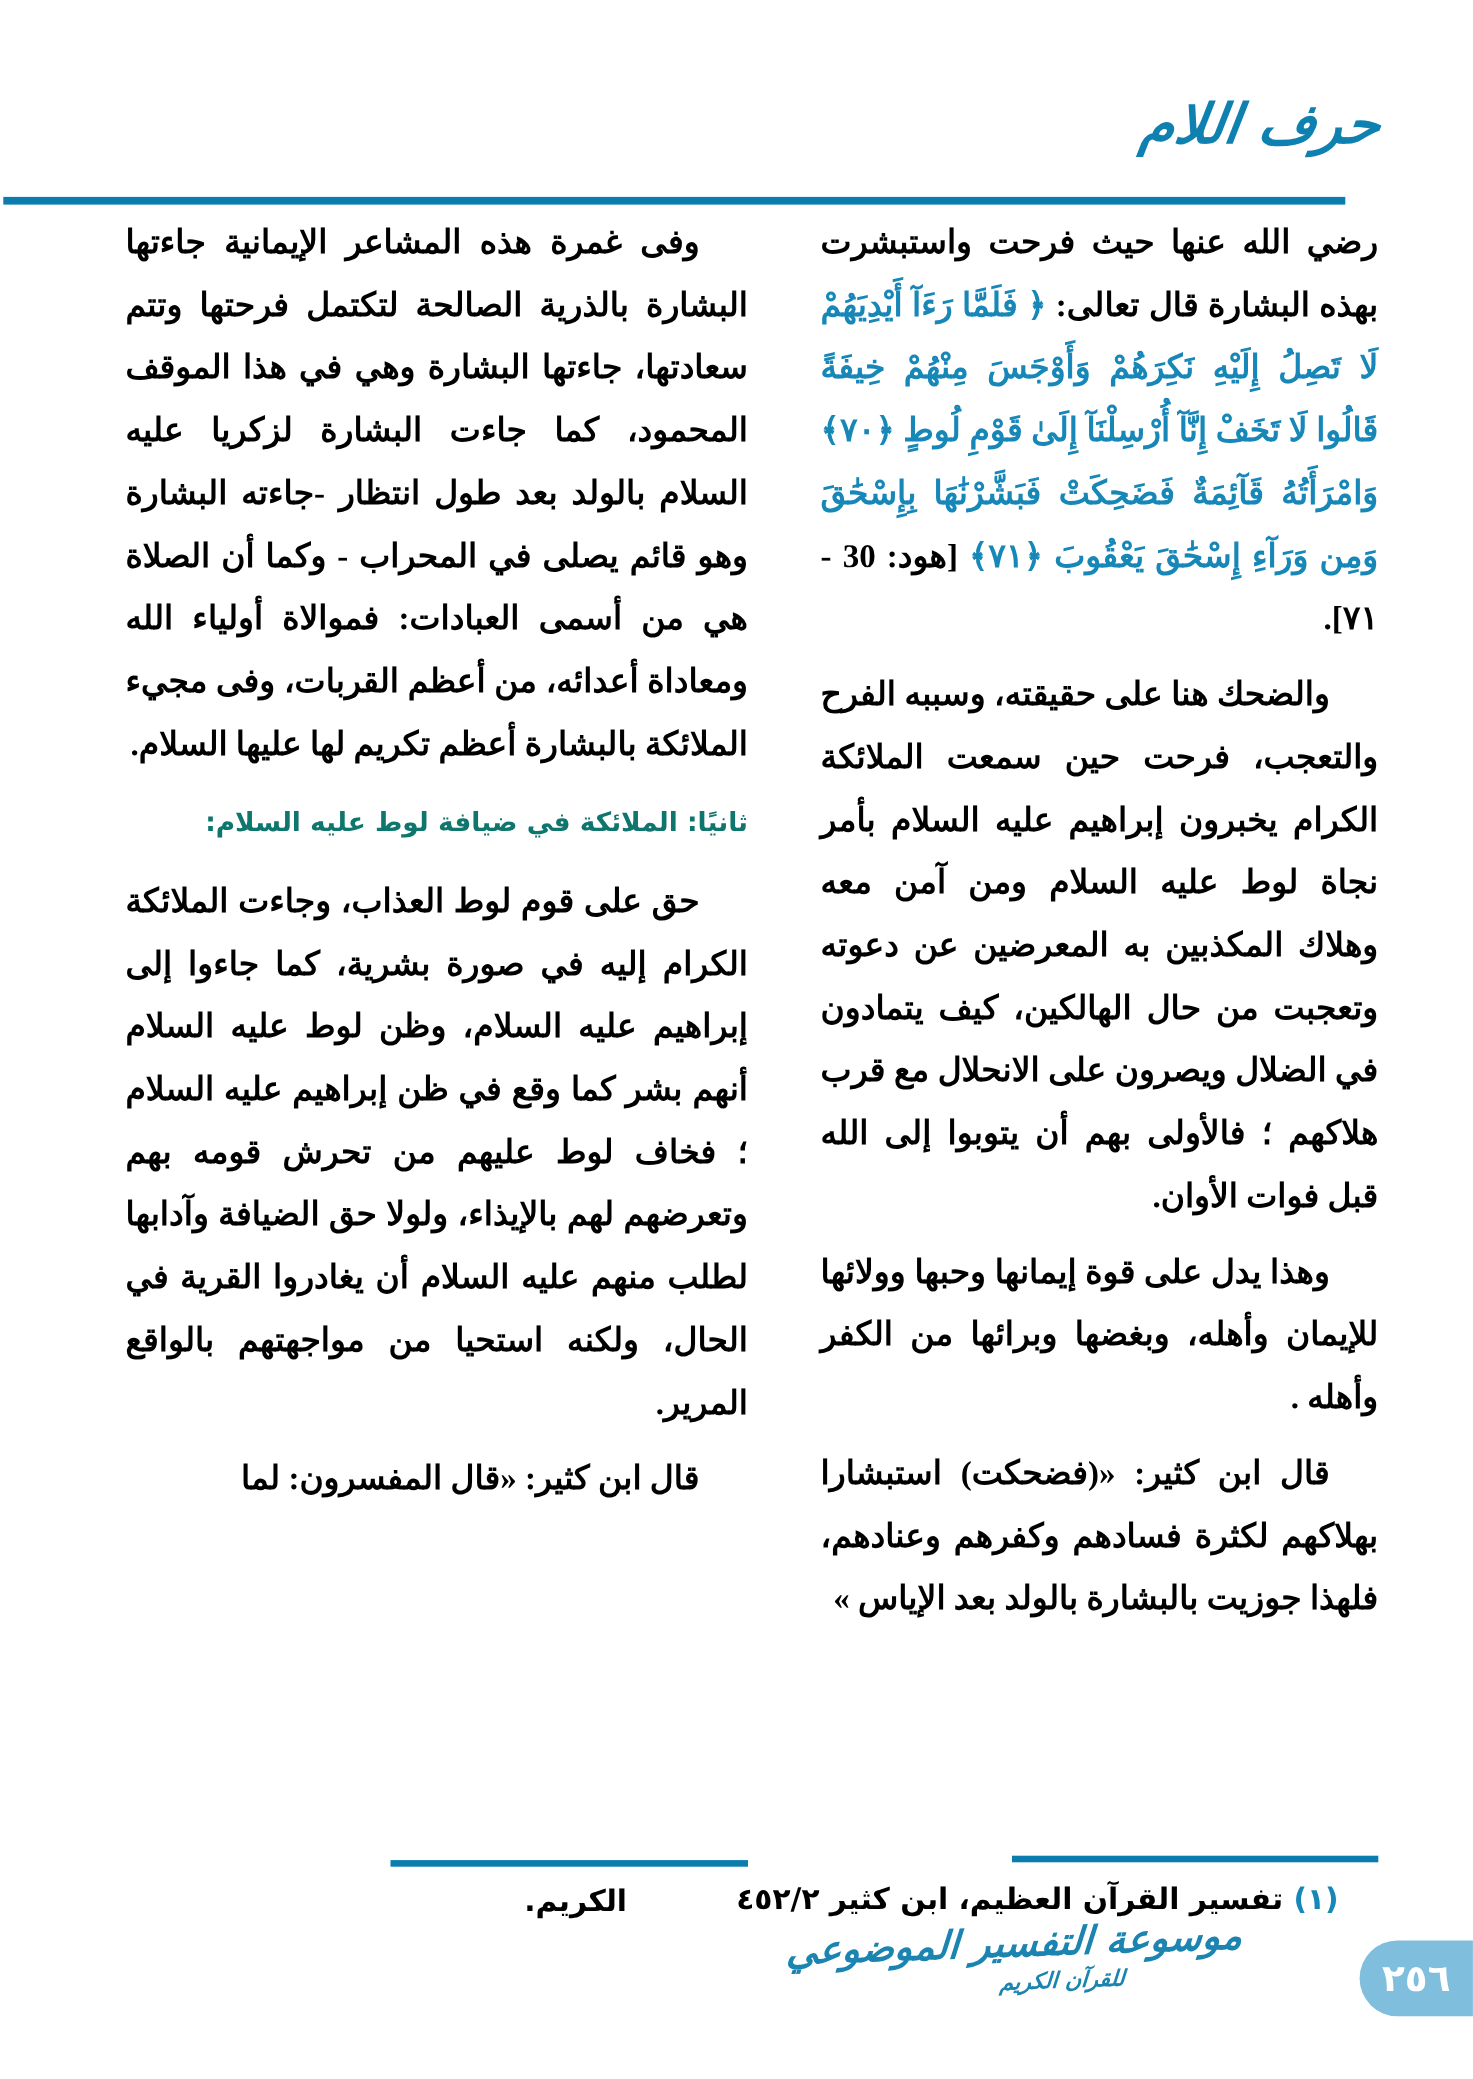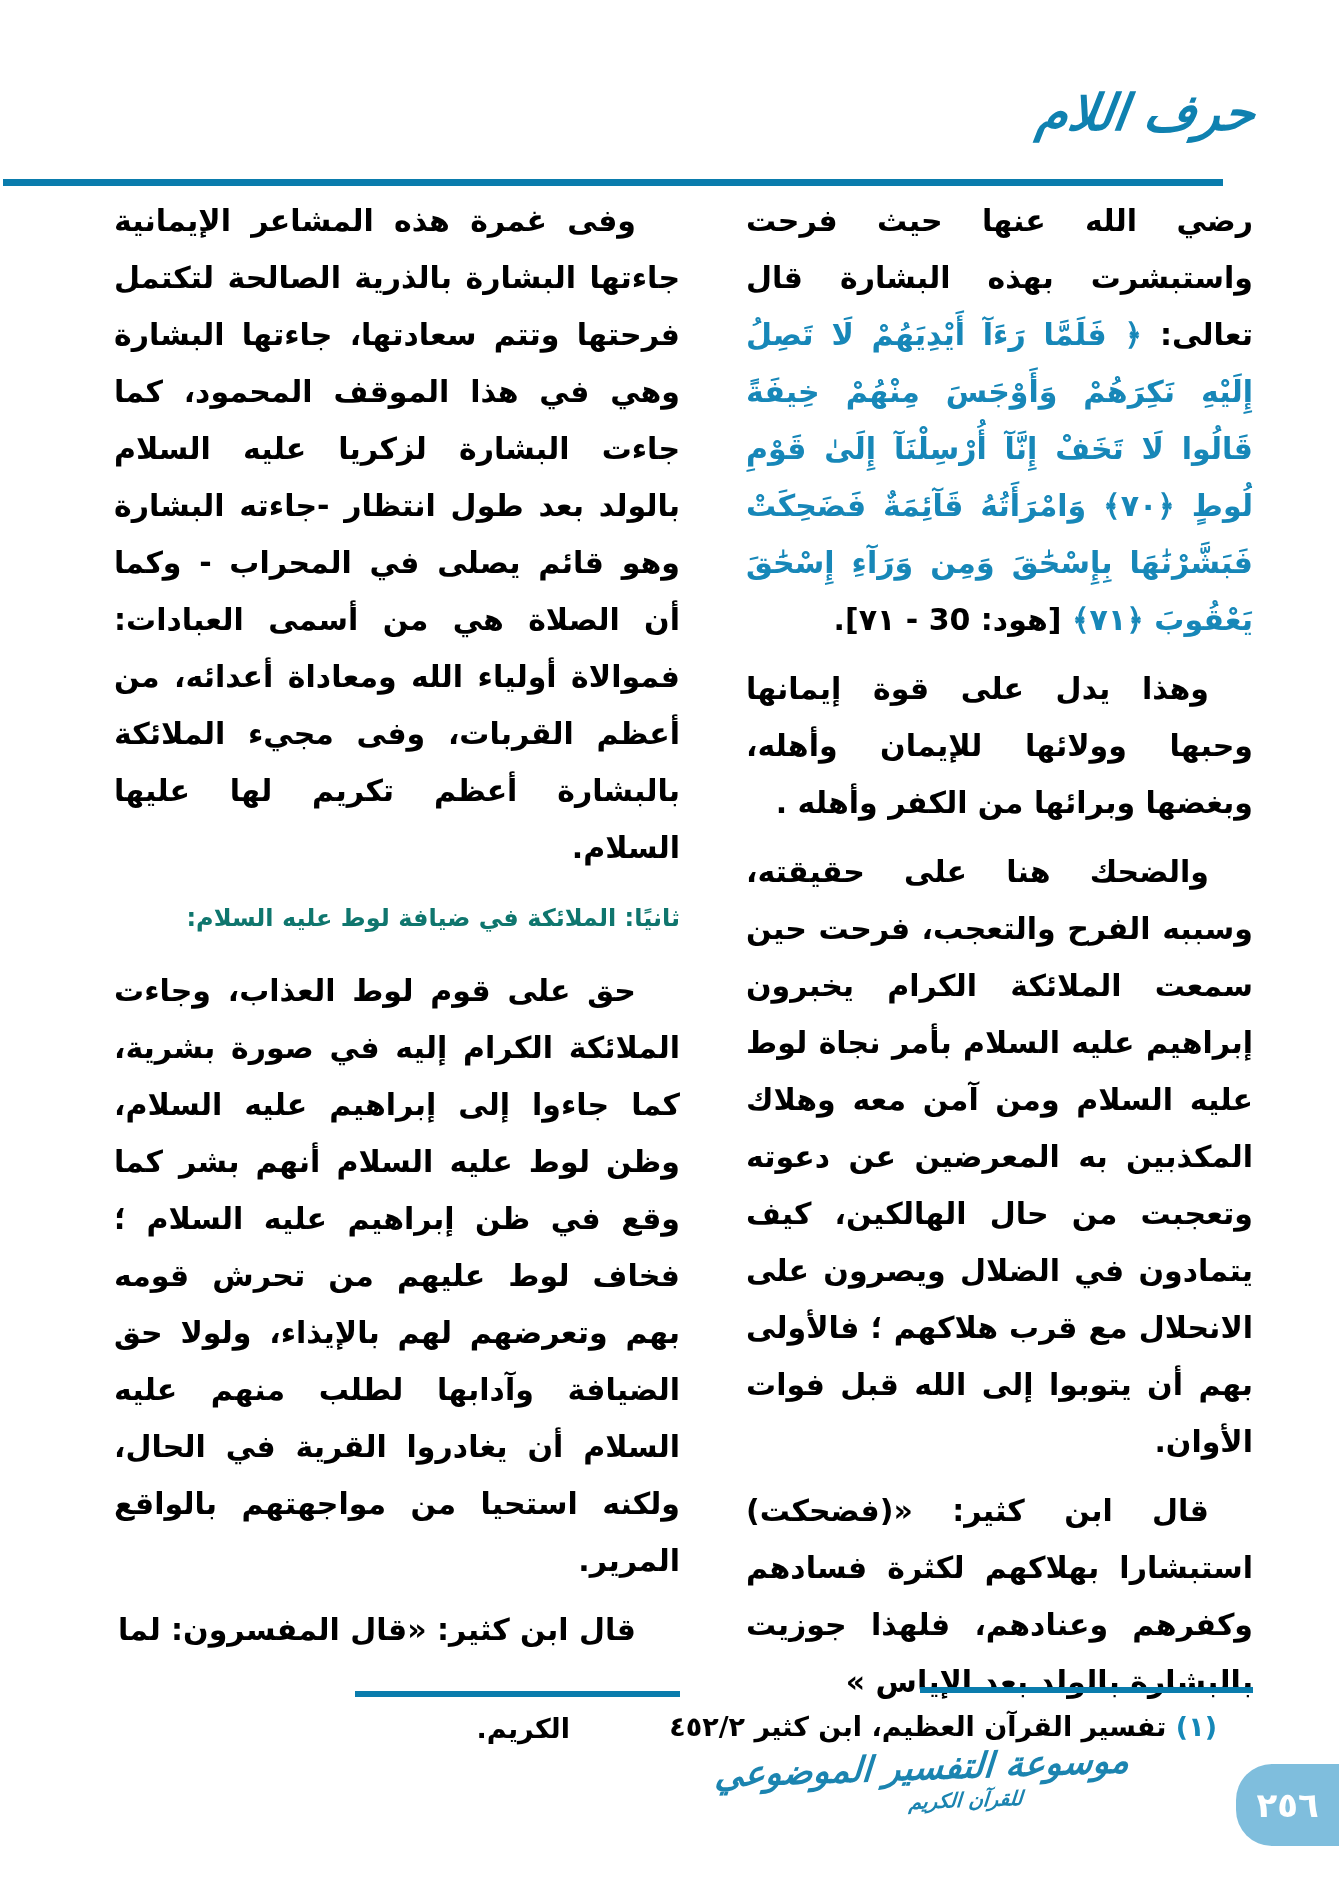--- a/index.html
+++ b/index.html
@@ -14,21 +14,21 @@
   }
   .header-rule{
     position:absolute;top:179px;left:3px;width:1220px;height:7px;background:#0a7cad;
   }
   .col{
     position:absolute;top:192px;color:#000;font-size:30px;font-weight:bold;
     line-height:57px;text-align:justify;text-justify:inter-word;
   }
   .col-right{right:86px;width:507px;}
   .col-left{right:659px;width:566px;}
-  .col p{margin:0 0 12px 0;text-indent:44px;}
+  .col p{margin:0 0 12px 0;text-indent:44px;font-family:Liberation Serif, serif;}
   .col p.noindent{text-indent:0;}
   .quran{color:#1787b8;}
   .heading{
     color:#0f766e;font-size:24px;font-weight:bold;line-height:60px;
     margin:6px 0 14px 0;text-indent:0;
   }
   .fn-rule{position:absolute;height:6px;background:#0a7cad;}
   .fn-rule-right{top:1687px;right:86px;width:333px;}
   .fn-rule-left{top:1691px;right:659px;width:325px;}
   .footnote{
@@ -44,40 +44,40 @@
   }
   .logo-main{
     font-size:35px;font-weight:bold;font-style:italic;line-height:40px;
     transform:skewX(-6deg);white-space:nowrap;
   }
   .logo-sub{
     font-size:20px;font-weight:bold;font-style:italic;line-height:28px;
     transform:skewX(-6deg);white-space:nowrap;
   }
   .page-pill{
-    position:absolute;top:1764px;right:0;width:103px;height:82px;
+    position:absolute;top:1764px;right:0;width:103px;height:69px;
     background:#7fbedd;border-radius:36px 0 0 36px;
     display:flex;align-items:center;justify-content:center;
     color:#ffffff;font-size:34px;font-weight:bold;
   }
 </style>
 </head>
 <body>
 
 <div class="page">
 
   <div class="header-title">حرف اللام</div>
   <div class="header-rule"></div>
 
   <div class="col col-right">
     <p class="noindent">
       <span>رضي الله عنها حيث فرحت واستبشرت بهذه البشارة قال تعالى: </span><span class="quran">﴿ فَلَمَّا رَءَآ أَيْدِيَهُمْ لَا تَصِلُ إِلَيْهِ نَكِرَهُمْ وَأَوْجَسَ مِنْهُمْ خِيفَةً قَالُوا لَا تَخَفْ إِنَّآ أُرْسِلْنَآ إِلَىٰ قَوْمِ لُوطٍ ﴿٧٠﴾ وَامْرَأَتُهُ قَآئِمَةٌ فَضَحِكَتْ فَبَشَّرْنَٰهَا بِإِسْحَٰقَ وَمِن وَرَآءِ إِسْحَٰقَ يَعْقُوبَ ﴿٧١﴾ </span><span>[هود: 30 - ٧١].</span>
     </p>
+    <p>والضحك هنا على حقيقته، وسببه الفرح والتعجب، فرحت حين سمعت الملائكة الكرام يخبرون إبراهيم عليه السلام بأمر نجاة لوط عليه السلام ومن آمن معه وهلاك المكذبين به المعرضين عن دعوته وتعجبت من حال الهالكين، كيف يتمادون في الضلال ويصرون على الانحلال مع قرب هلاكهم ؛ فالأولى بهم أن يتوبوا إلى الله قبل فوات الأوان.</p>
     <p>وهذا يدل على قوة إيمانها وحبها وولائها للإيمان وأهله، وبغضها وبرائها من الكفر وأهله .</p>
-    <p>والضحك هنا على حقيقته، وسببه الفرح والتعجب، فرحت حين سمعت الملائكة الكرام يخبرون إبراهيم عليه السلام بأمر نجاة لوط عليه السلام ومن آمن معه وهلاك المكذبين به المعرضين عن دعوته وتعجبت من حال الهالكين، كيف يتمادون في الضلال ويصرون على الانحلال مع قرب هلاكهم ؛ فالأولى بهم أن يتوبوا إلى الله قبل فوات الأوان.</p>
     <p>
       <span>قال ابن كثير: «(فضحكت) استبشارا بهلاكهم لكثرة فسادهم وكفرهم وعنادهم، فلهذا جوزيت بالبشارة بالولد بعد الإياس »</span>
     </p>
   </div>
 
   <div class="col col-left">
     <p>وفى غمرة هذه المشاعر الإيمانية جاءتها البشارة بالذرية الصالحة لتكتمل فرحتها وتتم سعادتها، جاءتها البشارة وهي في هذا الموقف المحمود، كما جاءت البشارة لزكريا عليه السلام بالولد بعد طول انتظار -جاءته البشارة وهو قائم يصلى في المحراب - وكما أن الصلاة هي من أسمى العبادات: فموالاة أولياء الله ومعاداة أعدائه، من أعظم القربات، وفى مجيء الملائكة بالبشارة أعظم تكريم لها عليها السلام.</p>
     <div class="heading">ثانيًا: الملائكة في ضيافة لوط عليه السلام:</div>
     <p>حق على قوم لوط العذاب، وجاءت الملائكة الكرام إليه في صورة بشرية، كما جاءوا إلى إبراهيم عليه السلام، وظن لوط عليه السلام أنهم بشر كما وقع في ظن إبراهيم عليه السلام ؛ فخاف لوط عليهم من تحرش قومه بهم وتعرضهم لهم بالإيذاء، ولولا حق الضيافة وآدابها لطلب منهم عليه السلام أن يغادروا القرية في الحال، ولكنه استحيا من مواجهتهم بالواقع المرير.</p>
     <p>قال ابن كثير: «قال المفسرون: لما</p>

